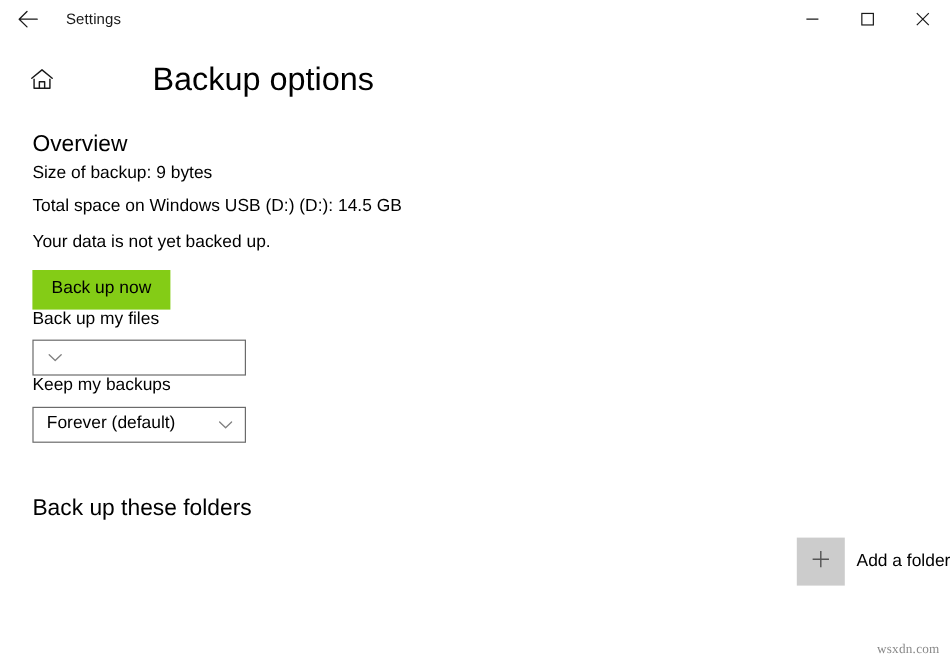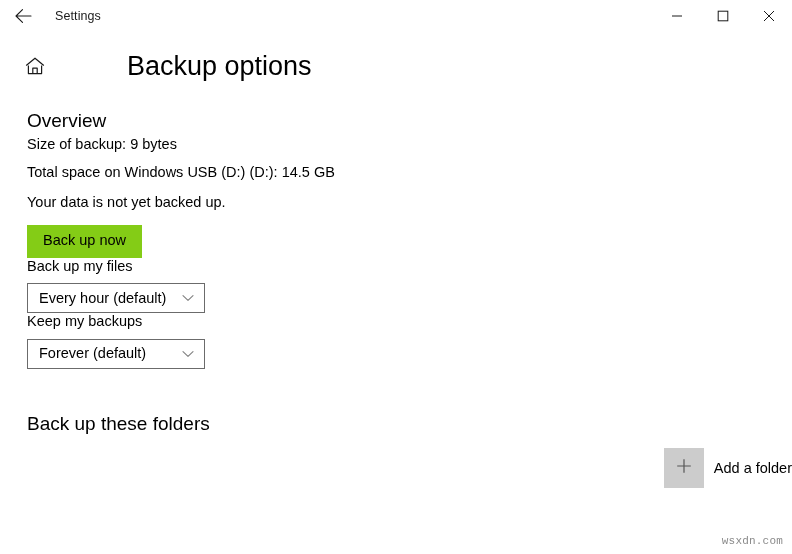--- a/index.html
+++ b/index.html
@@ -180,21 +180,21 @@
     margin-left: 10px;
     line-height: 1;
   }
 
   .watermark {
     position: absolute;
     right: 9px;
     bottom: 7px;
     font-size: 11px;
     color: #8a8a8a;
-    font-family: Liberation Mono, monospace;
+    font-family: Liberation Serif, serif;
     letter-spacing: .2px;
   }
 </style>
 </head>
 <body>
 
 <div class="titlebar">
   <div class="back-btn">
     <span>
       <svg width="20" height="20" viewBox="0 0 20 20">
@@ -248,21 +248,20 @@
     <div class="section-heading">Overview</div>
     <div class="body-line tight">Size of backup: 9 bytes</div>
     <div class="body-line">Total space on Windows USB (D:) (D:): 14.5 GB</div>
     <div class="body-line">Your data is not yet backed up.</div>
     <button class="btn-gray">Back up now</button>
   </div>
 
   <div class="field-group">
     <div class="field-label">Back up my files</div>
     <div class="combo">
-      <span class="combo-value">Every hour (default)</span>
       <span class="combo-chevron">
         <svg width="12" height="8" viewBox="0 0 12 8">
           <path d="M1 1.6 L6 6.4 L11 1.6" stroke="#808080" stroke-width="1.1" fill="none" stroke-linecap="round" stroke-linejoin="round"></path>
         </svg>
       </span>
     </div>
   </div>
 
   <div class="field-group">
     <div class="field-label">Keep my backups</div>

